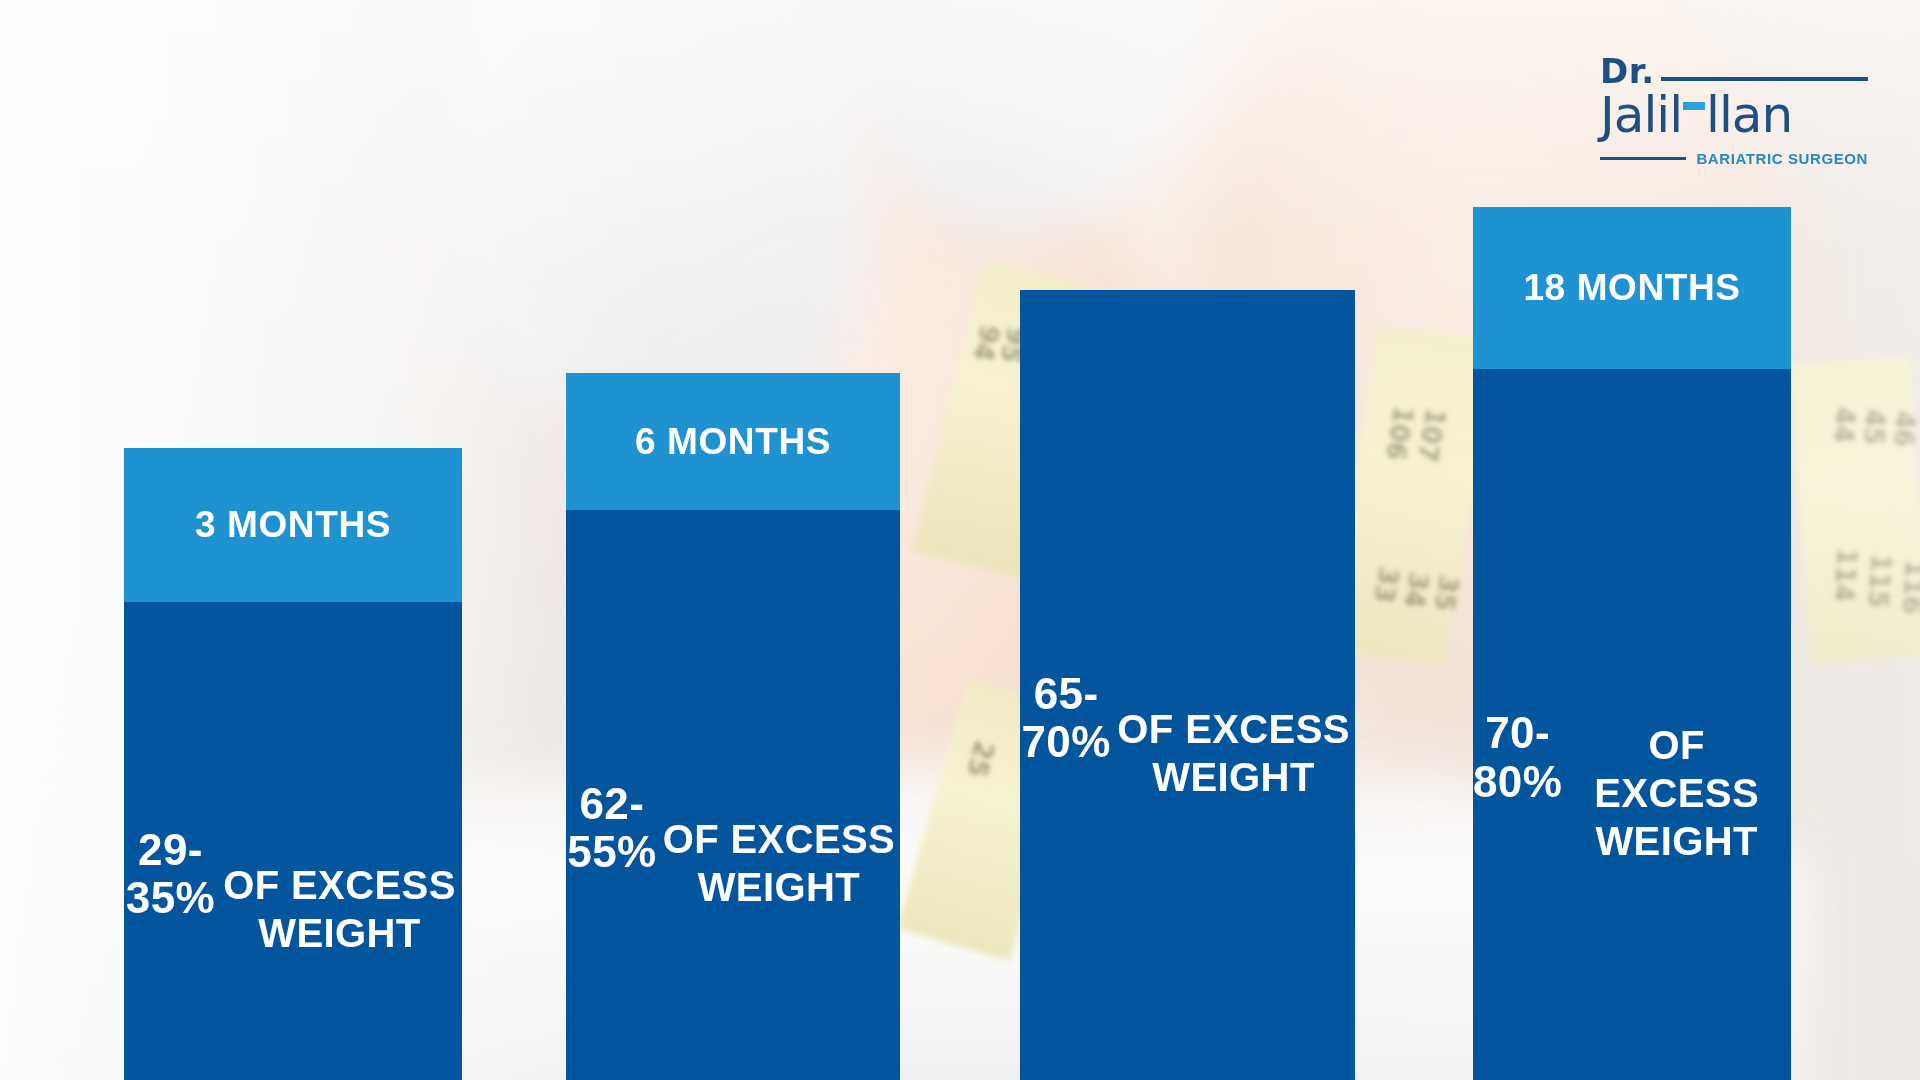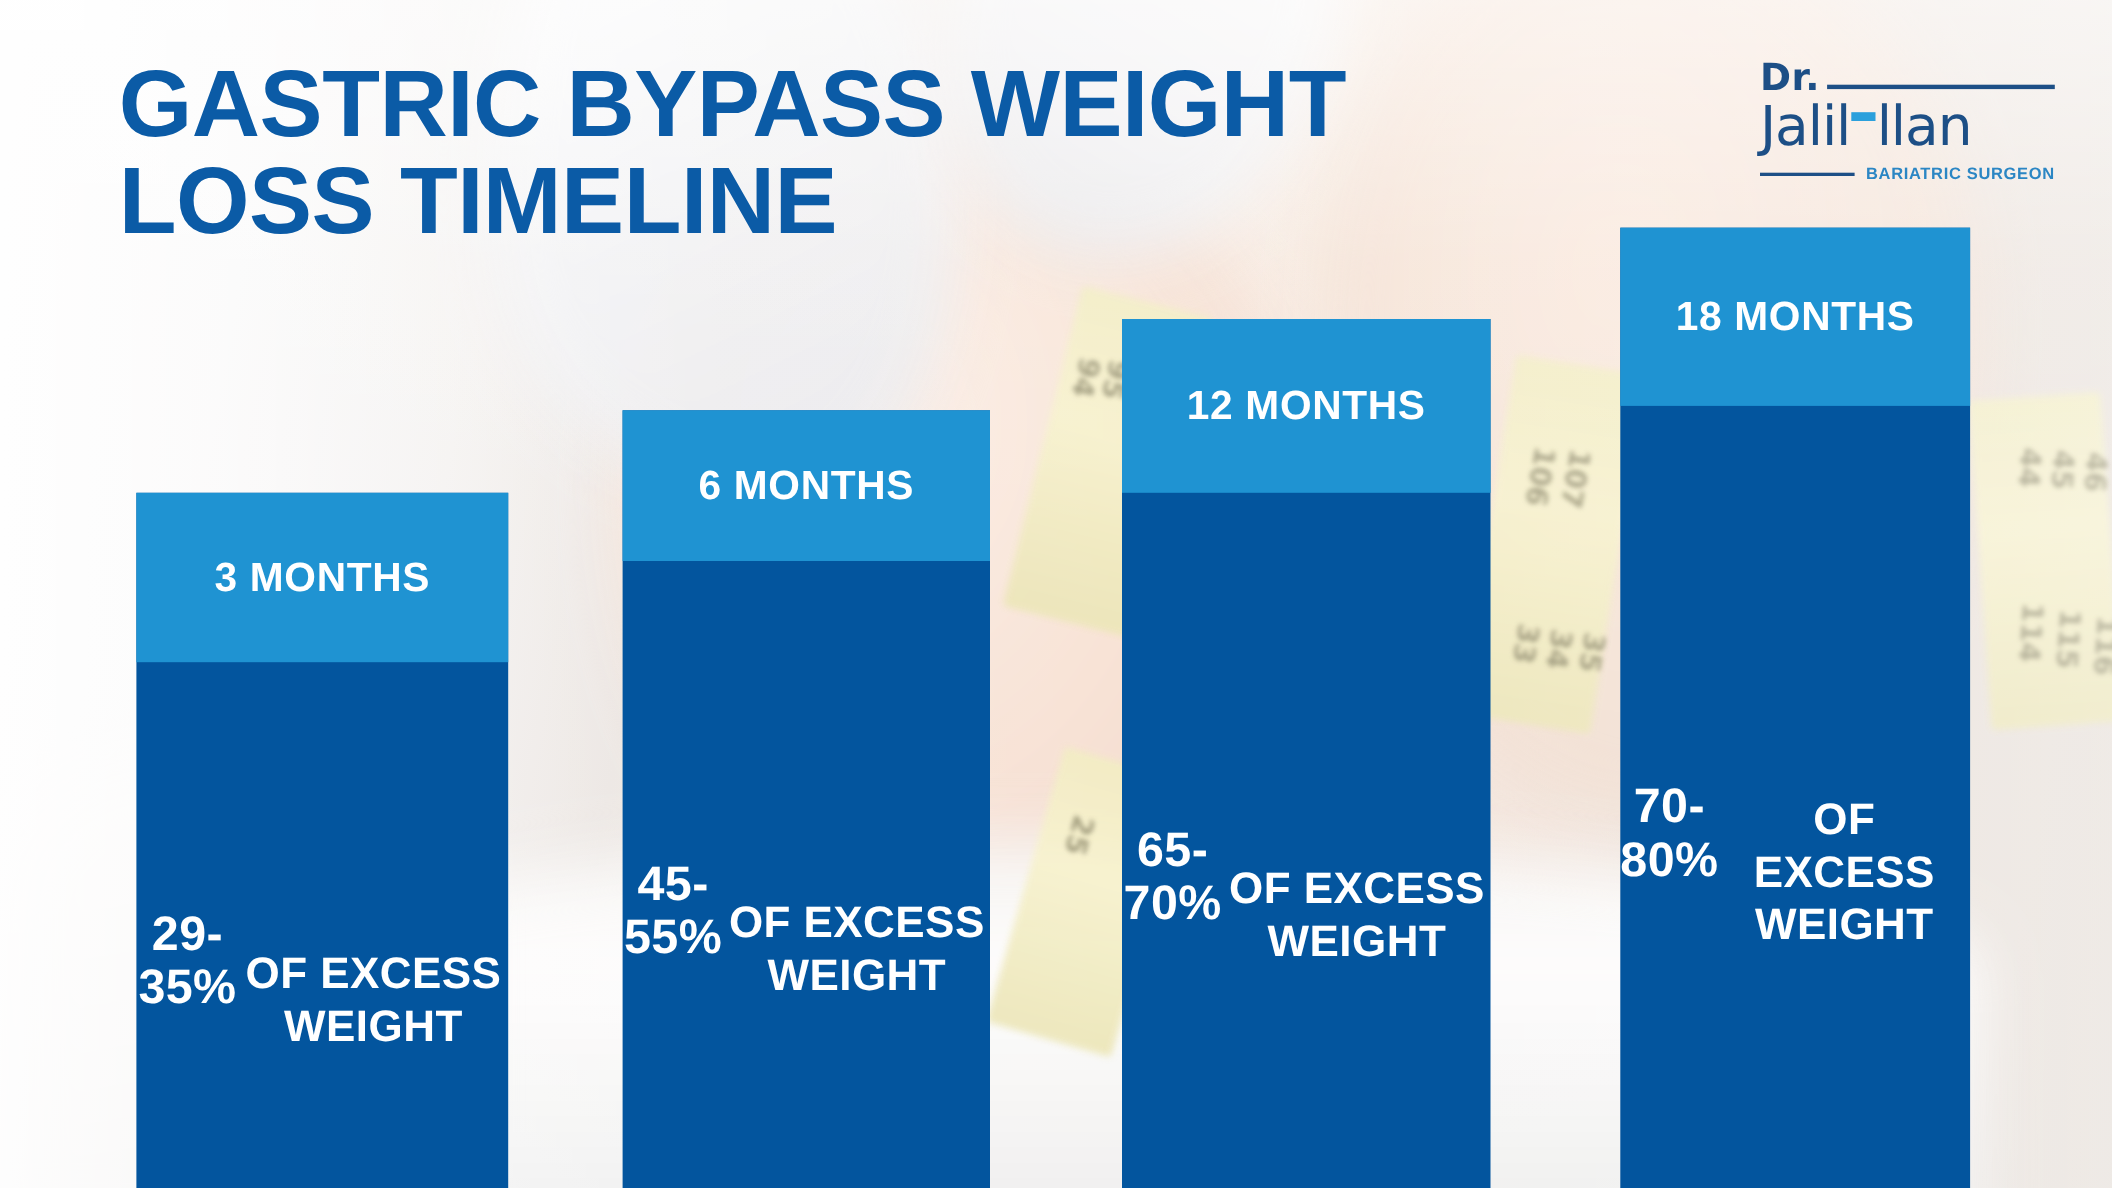--- a/index.html
+++ b/index.html
@@ -280,24 +280,20 @@
     <div class="tape-num" style="left:1852px; top:566px; transform:rotate(94deg);">115</div>
     <div class="tape-num" style="left:1886px; top:572px; transform:rotate(94deg);">116</div>
 
     <div class="tape" style="left:930px; top:690px; width:118px; height:260px; transform: rotate(16deg); border-radius:4px;"></div>
     <div class="tape-num" style="left:962px; top:744px; transform:rotate(106deg);">25</div>
 
     <div class="bg-wash"></div>
     <div class="bg-wash-top"></div>
   </div>
 
-  <div class="title">
-    <span class="title-line">GASTRIC BYPASS WEIGHT</span>
-    <span class="title-line">LOSS TIMELINE</span>
-  </div>
 
   <div class="logo">
     <div class="logo-top">
       <span class="logo-dr">Dr.</span>
       <span class="logo-rule"></span>
     </div>
     <div class="logo-name"><span>Jali</span><span>l</span><span class="tick"></span><span>llan</span></div>
     <div class="logo-bottom">
       <span class="logo-rule2"></span>
       <span class="logo-sub">BARIATRIC SURGEON</span>
@@ -312,29 +308,26 @@
       <div class="bar-pct">29-35%</div>
       <div class="bar-desc">OF EXCESS WEIGHT</div>
     </div>
   </div>
 
   <div class="bar" style="--head:#1f93d2; --body:#03559e; left:566px; width:334px; top:373px;">
     <div class="bar-head" style="height:137px;">
       <span class="bar-head-label">6 MONTHS</span>
     </div>
     <div class="bar-body">
-      <div class="bar-pct">45-55%</div>
+      <div class="bar-pct">62-55%</div>
       <div class="bar-desc">OF EXCESS WEIGHT</div>
     </div>
   </div>
 
   <div class="bar" style="--head:#1f93d2; --body:#03559e; left:1020px; width:335px; top:290px;">
-    <div class="bar-head" style="height:158px;">
-      <span class="bar-head-label">12 MONTHS</span>
-    </div>
     <div class="bar-body">
       <div class="bar-pct">65-70%</div>
       <div class="bar-desc">OF EXCESS WEIGHT</div>
     </div>
   </div>
 
   <div class="bar" style="--head:#1f93d2; --body:#03559e; left:1473px; width:318px; top:207px;">
     <div class="bar-head" style="height:162px;">
       <span class="bar-head-label">18 MONTHS</span>
     </div>

